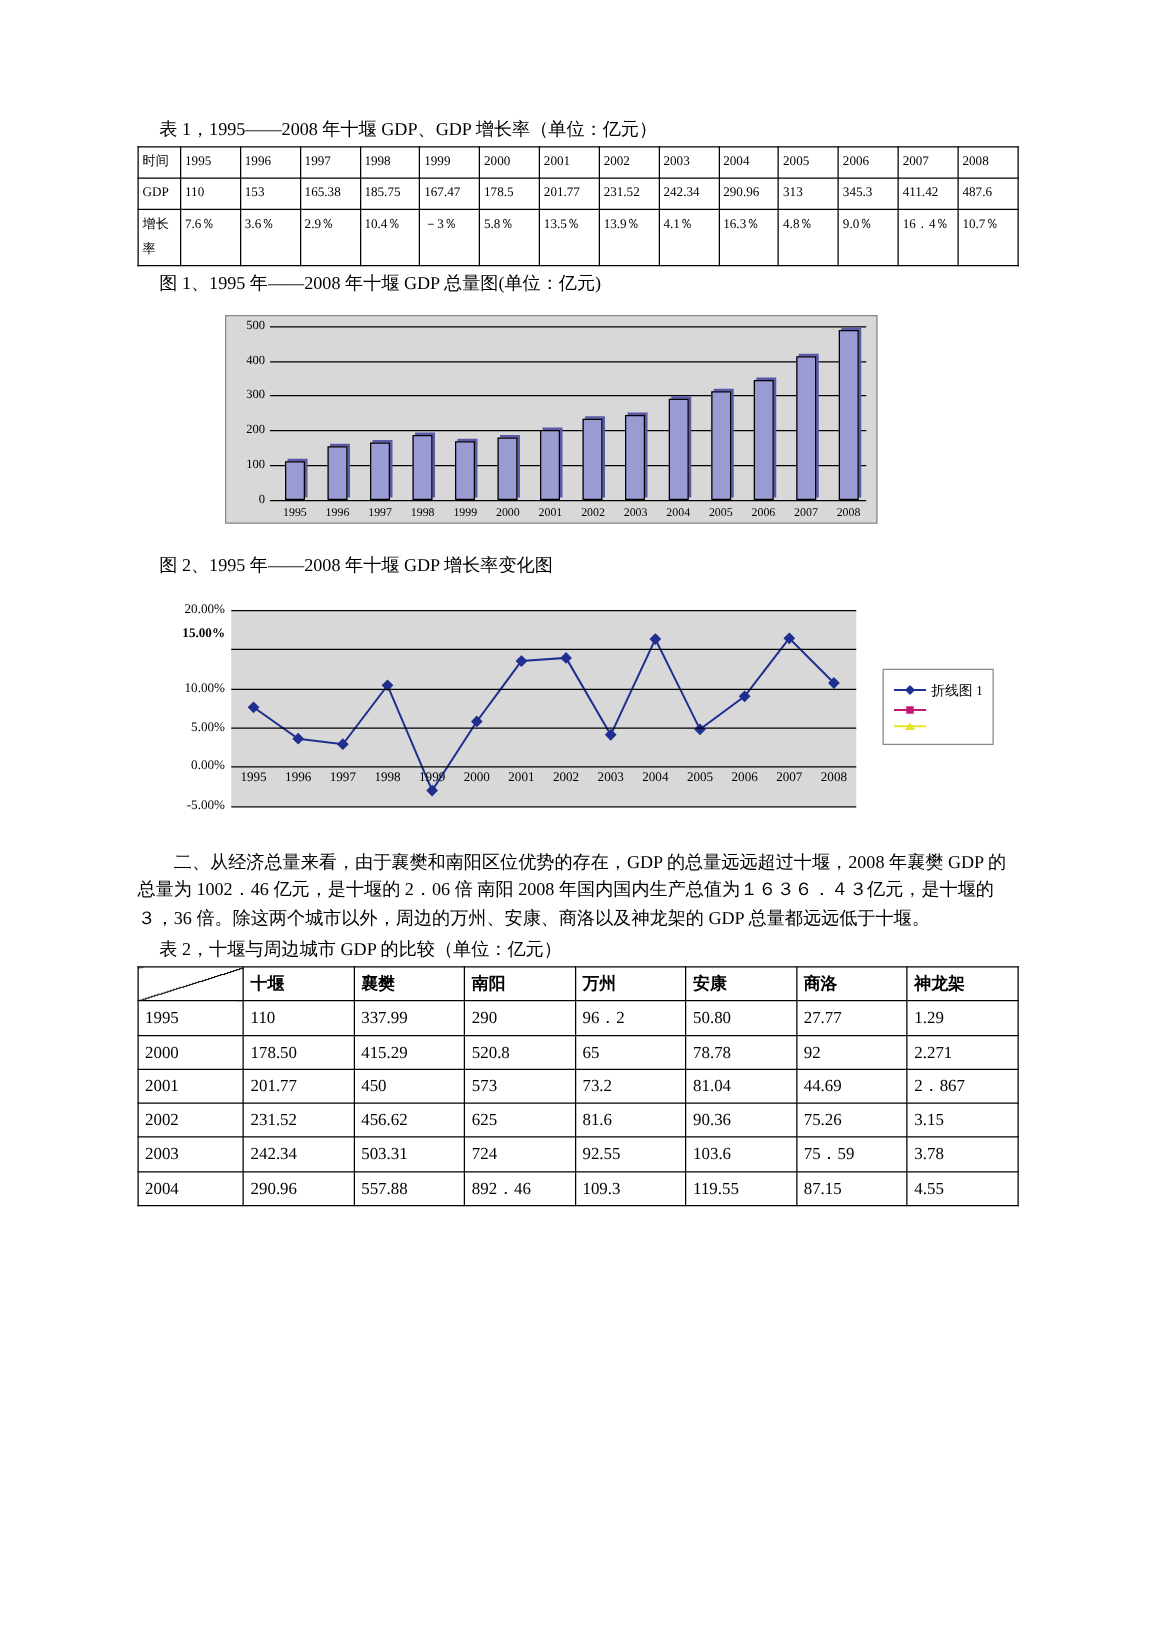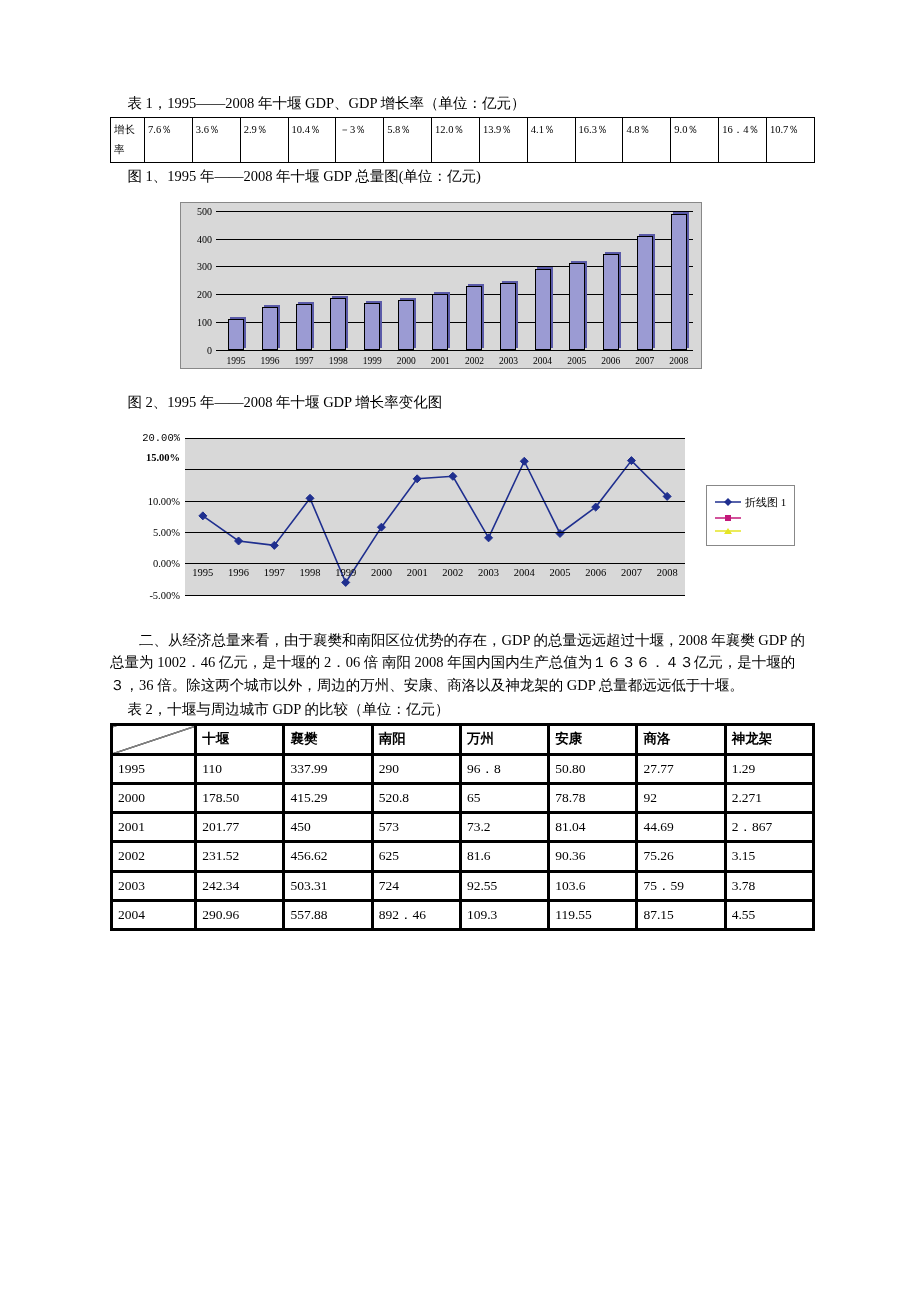--- a/index.html
+++ b/index.html
@@ -24,21 +24,21 @@
   }
   table.t1 th, table.t1 td {
     border: 1px solid #000;
     padding: 2px 3px;
     text-align: left;
     vertical-align: top;
     line-height: 1.9;
     word-break: break-all;
   }
   table.t2 th, table.t2 td {
-    border: 3px solid #000000;
+    border: 1px solid #000000;
     padding: 3px 5px;
     text-align: left;
     font-size: 13.5px;
     line-height: 1.5;
   }
   table.t2 th.diag {
     background: linear-gradient(to bottom right, transparent calc(50% - 0.5px), #000 calc(50% - 0.5px), #000 calc(50% + 0.5px), transparent calc(50% + 0.5px));
   }
   .chart-wrap {
     display: flex;
@@ -147,29 +147,63 @@
       <col>
       <col>
       <col>
       <col>
       <col>
       <col>
       <col>
       <col>
   </colgroup>
   <tbody>
+      <tr>
+    <td>时间</td>
+    <td>1995</td>
+    <td>1996</td>
+    <td>1997</td>
+    <td>1998</td>
+    <td>1999</td>
+    <td>2000</td>
+    <td>2001</td>
+    <td>2002</td>
+    <td>2003</td>
+    <td>2004</td>
+    <td>2005</td>
+    <td>2006</td>
+    <td>2007</td>
+    <td>2008</td>
+  </tr>
+  <tr>
+    <td>GDP</td>
+    <td>110</td>
+    <td>153</td>
+    <td>165.38</td>
+    <td>185.75</td>
+    <td>167.47</td>
+    <td>178.5</td>
+    <td>201.77</td>
+    <td>231.52</td>
+    <td>242.34</td>
+    <td>290.96</td>
+    <td>313</td>
+    <td>345.3</td>
+    <td>411.42</td>
+    <td>487.6</td>
+  </tr>
   <tr>
     <td>增长率</td>
     <td>7.6％</td>
     <td>3.6％</td>
     <td>2.9％</td>
     <td>10.4％</td>
     <td>－3％</td>
     <td>5.8％</td>
-    <td>12.0％</td>
+    <td>13.5％</td>
     <td>13.9％</td>
     <td>4.1％</td>
     <td>16.3％</td>
     <td>4.8％</td>
     <td>9.0％</td>
     <td>16．4％</td>
     <td>10.7％</td>
   </tr>
 </tbody>
   </table>
@@ -249,21 +283,21 @@
         <div class="line-ytick" style="top: 157px;">-5.00%</div>
         <div class="line-grid" style="top: 125.6px;"></div>
         <div class="line-ytick" style="top: 125.6px;">0.00%</div>
         <div class="line-grid" style="top: 94.2px;"></div>
         <div class="line-ytick" style="top: 94.2px;">5.00%</div>
         <div class="line-grid" style="top: 62.8px;"></div>
         <div class="line-ytick" style="top: 62.8px;">10.00%</div>
         <div class="line-grid" style="top: 31.4px;"></div>
         <div class="line-ytick" style="top: 19px; font-weight: bold;">15.00%</div>
         <div class="line-grid" style="top: 0px;"></div>
-        <div class="line-ytick" style="top: 0px; font-family: Liberation Mono, monospace;">20.00%</div>
+        <div class="line-ytick" style="top: 0px;">20.00%</div>
         <div class="line-xtick" style="left: 17.8571px; top: 125.6px;">1995</div>
         <div class="line-xtick" style="left: 53.5714px; top: 125.6px;">1996</div>
         <div class="line-xtick" style="left: 89.2857px; top: 125.6px;">1997</div>
         <div class="line-xtick" style="left: 125px; top: 125.6px;">1998</div>
         <div class="line-xtick" style="left: 160.714px; top: 125.6px;">1999</div>
         <div class="line-xtick" style="left: 196.429px; top: 125.6px;">2000</div>
         <div class="line-xtick" style="left: 232.143px; top: 125.6px;">2001</div>
         <div class="line-xtick" style="left: 267.857px; top: 125.6px;">2002</div>
         <div class="line-xtick" style="left: 303.571px; top: 125.6px;">2003</div>
         <div class="line-xtick" style="left: 339.286px; top: 125.6px;">2004</div>
@@ -329,21 +363,21 @@
     <th>商洛</th>
     <th>神龙架</th>
   </tr>
   </tbody>
     <tbody id="t2body">
       <tr>
         <td>1995</td>
         <td>110</td>
         <td>337.99</td>
         <td>290</td>
-        <td>96．8</td>
+        <td>96．2</td>
         <td>50.80</td>
         <td>27.77</td>
         <td>1.29</td>
       </tr>
       <tr>
         <td>2000</td>
         <td>178.50</td>
         <td>415.29</td>
         <td>520.8</td>
         <td>65</td>

